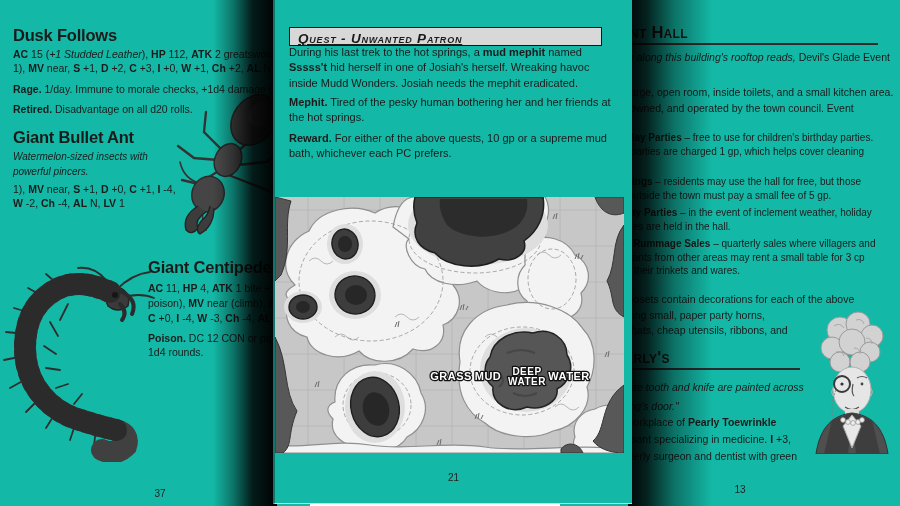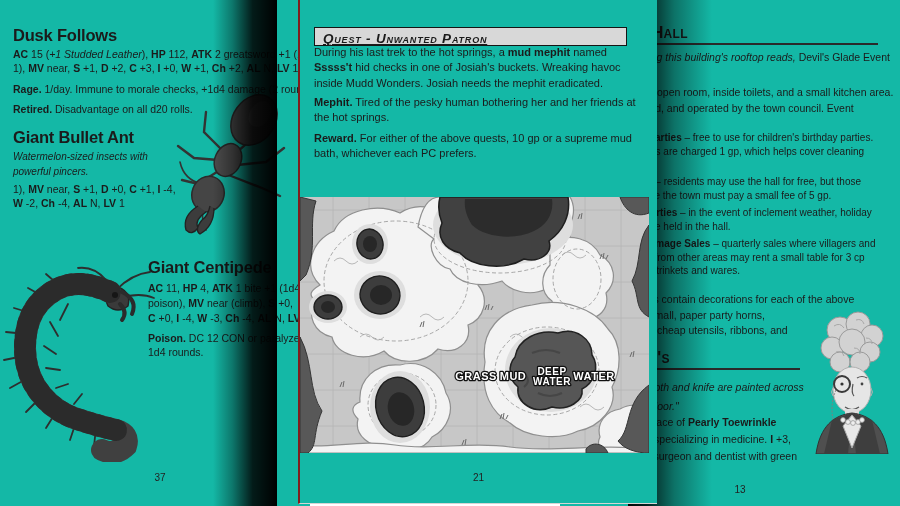--- a/index.html
+++ b/index.html
@@ -1,20 +1,20 @@
 <!DOCTYPE html>
 <html><head>
 <meta charset="utf-8">
 <style>
   html,body{margin:0;padding:0;}
   body{width:900px;height:506px;overflow:hidden;background:#ffffff;position:relative;
        font-family:"Liberation Sans", sans-serif;color:#1b1b1b;}
   .page{position:absolute;top:0;background:#14b8a6;overflow:hidden;}
   #left-page{left:0;width:310px;height:506px;z-index:1;}
-  #center-page{left:273px;width:357px;height:503px;z-index:3;border-left:2px solid #7f1d1d;border-bottom:1px solid #d5d5d5;margin-left:25px;}
+  #center-page{left:273px;width:357px;height:503px;z-index:3;border-left:2px solid #0f766e;border-bottom:1px solid #d5d5d5;}
   #right-page{left:560px;width:340px;height:506px;z-index:1;}
   .abs{position:absolute;}
   .tl{white-space:nowrap;}
   .b{font-weight:700;}
   .i{font-style:italic;}
   .mtitle{font-weight:700;font-size:16.5px;letter-spacing:-0.2px;}
   .body-s{font-size:10.5px;line-height:14px;}
   .body-c{font-size:11px;line-height:15.3px;}
   .body-r{font-size:10px;line-height:13.5px;}
   .flavor{font-style:italic;font-size:10px;line-height:15px;}
@@ -114,21 +114,21 @@
   <div class="abs body-s" style="left:148px;top:281px;line-height:15px;">
       <div class="tl"><span class="b">AC</span><span> 11, </span><span class="b">HP</span><span> 4, </span><span class="b">ATK</span><span> 1 bite +1 (1d4 +</span></div>
       <div class="tl"><span>poison), </span><span class="b">MV</span><span> near (climb), </span><span class="b">S</span><span> +0,</span></div>
       <div class="tl"><span class="b">C</span><span> +0, </span><span class="b">I</span><span> -4, </span><span class="b">W</span><span> -3, </span><span class="b">Ch</span><span> -4, </span><span class="b">AL</span><span> N, </span><span class="b">LV</span><span> 1</span></div>
     </div>
   <div class="abs body-s" style="left:148px;top:331px;">
       <div class="tl"><span class="b">Poison.</span><span> DC 12 CON or paralyzed</span></div>
       <div class="tl"><span>1d4 rounds.</span></div>
     </div>
 
-  <div class="abs pgnum" style="left:130px;top:472px;width:60px;">37</div>
+  <div class="abs pgnum" style="left:130px;top:488px;width:60px;">37</div>
 
   <div class="curl-shadow" id="lp-shadow"></div>
 </div>
 
 <div class="page" id="right-page">
 
   <div class="abs rp-head" style="left:42px;top:23px;">Event Hall</div>
   <div class="abs rp-rule" style="left:20px;top:43px;width:298px;"></div>
 
   <div class="abs body-r" style="left:45px;top:51px;font-size:10.5px;">
@@ -227,21 +227,21 @@
 </div>
 
 <div class="page" id="center-page">
 
   <div class="abs quest-box" style="left:14px;top:27px;width:313px;">
     <span class="quest-title">Quest - Unwanted Patron</span>
   </div>
 
   <div class="abs body-c" style="left:14px;top:45px;">
       <div class="tl"><span>During his last trek to the hot springs, a </span><span class="b">mud mephit</span><span> named</span></div>
-      <div class="tl"><span class="b">Sssss't</span><span> hid checks in one of Josiah's buckets. Wreaking havoc</span></div>
+      <div class="tl"><span class="b">Sssss't</span><span> hid herself in one of Josiah's herself. Wreaking havoc</span></div>
       <div class="tl"><span>inside Mudd Wonders. Josiah needs the mephit eradicated.</span></div>
     </div>
   <div class="abs body-c" style="left:14px;top:95px;">
       <div class="tl"><span class="b">Mephit.</span><span> Tired of the pesky human bothering her and her friends at</span></div>
       <div class="tl"><span>the hot springs.</span></div>
     </div>
   <div class="abs body-c" style="left:14px;top:131px;">
       <div class="tl"><span class="b">Reward.</span><span> For either of the above quests, 10 gp or a supreme mud</span></div>
       <div class="tl"><span>bath, whichever each PC prefers.</span></div>
     </div>

